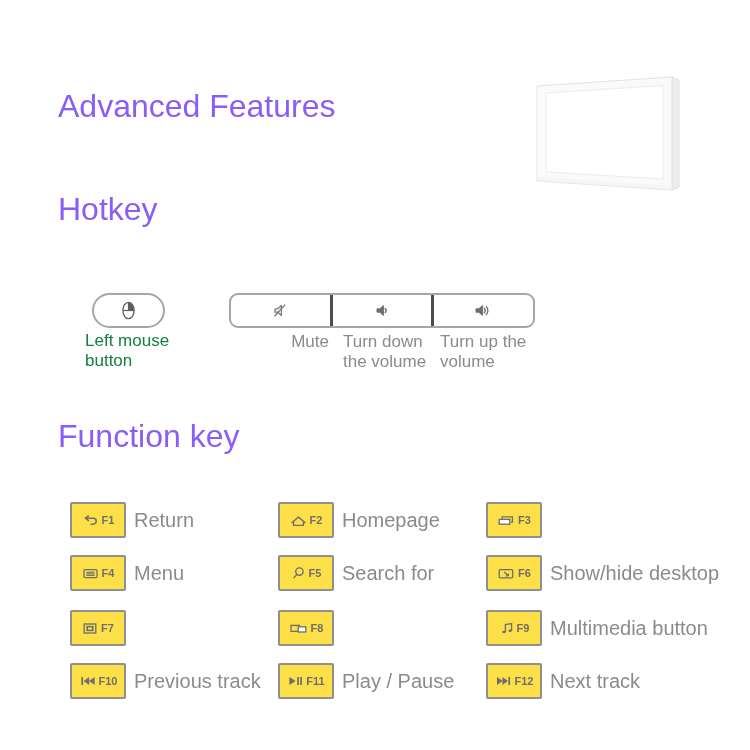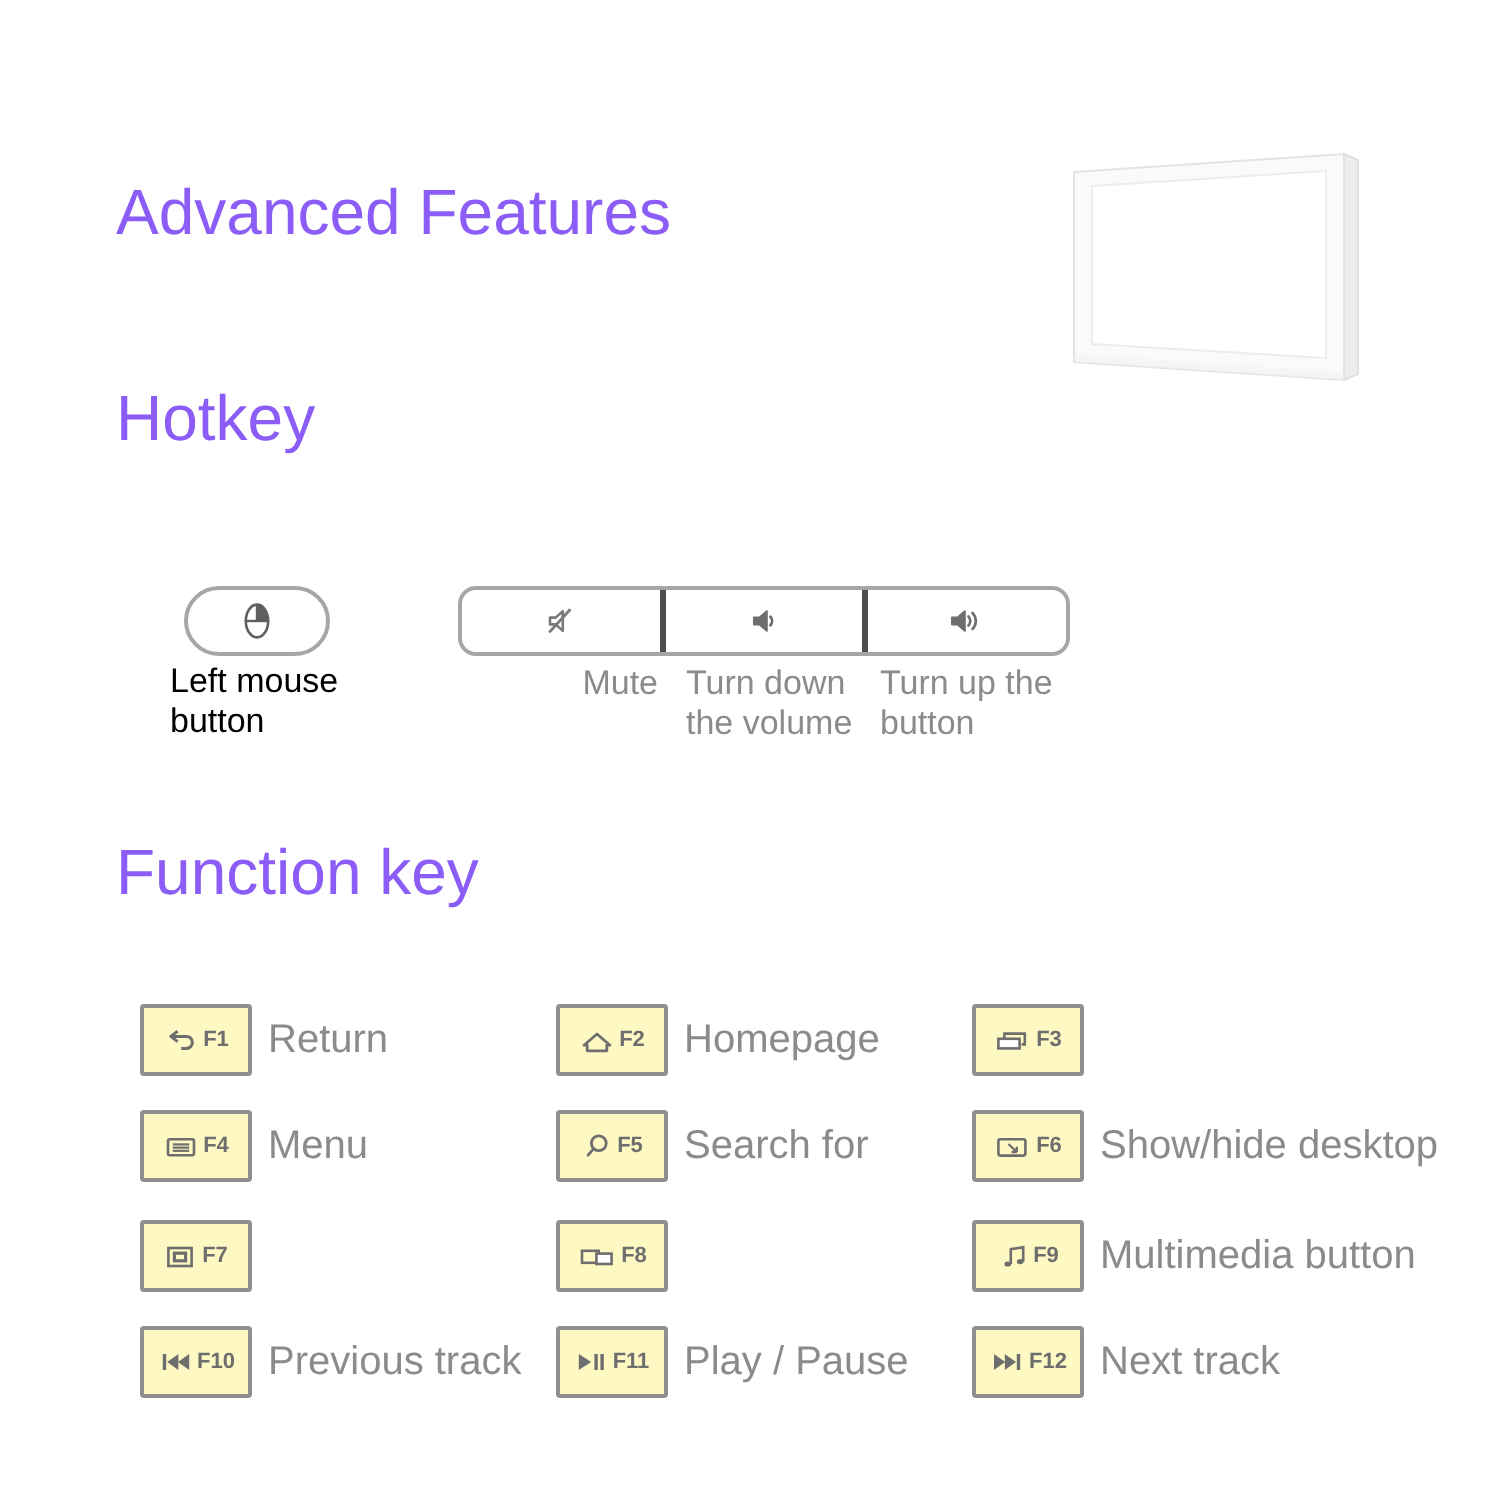--- a/index.html
+++ b/index.html
@@ -12,36 +12,36 @@
     font-weight:400;white-space:nowrap;
   }
   
   .pill{
     position:absolute;left:92px;top:293px;width:73px;height:35px;
     border:2px solid #a6a6a6;border-radius:18px;box-sizing:border-box;
     display:flex;align-items:center;justify-content:center;background:#fff;
   }
   .mouse-label{
     position:absolute;left:85px;top:331px;width:96px;
-    font-size:17px;line-height:20px;color:#000000;
+    font-size:17px;line-height:20px;color:#15803d;
   }
   .vbar{
     position:absolute;left:229px;top:293px;width:306px;height:35px;
     border:2px solid #a6a6a6;border-radius:9px;box-sizing:border-box;
     display:flex;align-items:stretch;background:#fff;overflow:hidden;
   }
   .vseg{flex:1;display:flex;align-items:center;justify-content:center;}
   .vdiv{width:3px;background:#4d4d4d;}
   .vlabel{position:absolute;font-size:17px;line-height:20px;color:#8b8b8b;}
   .vlabel.c{text-align:right;}
   
   .fkey{position:absolute;display:flex;align-items:center;gap:8px;height:36px;}
   .keycap{
     width:56px;height:36px;border:2px solid #8f8f8f;border-radius:2px;
-    box-sizing:border-box;background:#fef9c3;flex:0 0 auto;
+    box-sizing:border-box;background:#fde047;flex:0 0 auto;
     display:flex;align-items:center;justify-content:center;gap:3px;
   }
   .kf{font-size:11px;font-weight:bold;color:#6e6e6e;letter-spacing:0;}
   .kdesc{font-size:20px;color:#8b8b8b;white-space:nowrap;}
   .icon{display:flex;align-items:center;justify-content:center;}
   svg{display:block;}
   .monitor{position:absolute;left:520px;top:60px;}
 </style>
 </head>
 <body>
@@ -95,21 +95,21 @@
       <svg width="21" height="17" viewBox="0 0 21 17">
         <path d="M3 6.8 H5.8 L9.4 3.6 V13.4 L5.8 10.2 H3 Z" fill="#6e6e6e" stroke="#6e6e6e" stroke-width="1" stroke-linejoin="round"></path>
         <path d="M11.2 6.2 A3.3 3.3 0 0 1 11.2 10.8" fill="none" stroke="#6e6e6e" stroke-width="1.3" stroke-linecap="round"></path>
         <path d="M13.2 4.4 A5.8 5.8 0 0 1 13.2 12.6" fill="none" stroke="#6e6e6e" stroke-width="1.3" stroke-linecap="round"></path>
       </svg>
     </span>
   </div>
 </div>
 <div class="vlabel c" style="left:229px;top:332px;width:100px">Mute</div>
 <div class="vlabel" style="left:343px;top:332px;width:86px">Turn down the volume</div>
-<div class="vlabel" style="left:440px;top:332px;width:96px">Turn up the button</div>
+<div class="vlabel" style="left:440px;top:332px;width:96px">Turn up the volume</div>
 
 <div class="fkey" style="left:70px;top:502px">
   <div class="keycap">
     <span class="icon">
       <svg width="17" height="13" viewBox="0 0 17 13">
         <path d="M4 4.2 H11.2 A3 3 0 0 1 11.2 10.2 H8.6" fill="none" stroke="#6e6e6e" stroke-width="1.5"></path>
         <path d="M6.8 1.6 L3.4 4.2 L6.8 6.8" fill="none" stroke="#6e6e6e" stroke-width="1.5" stroke-linejoin="round"></path>
       </svg>
     </span>
     <span class="kf">F1</span>

